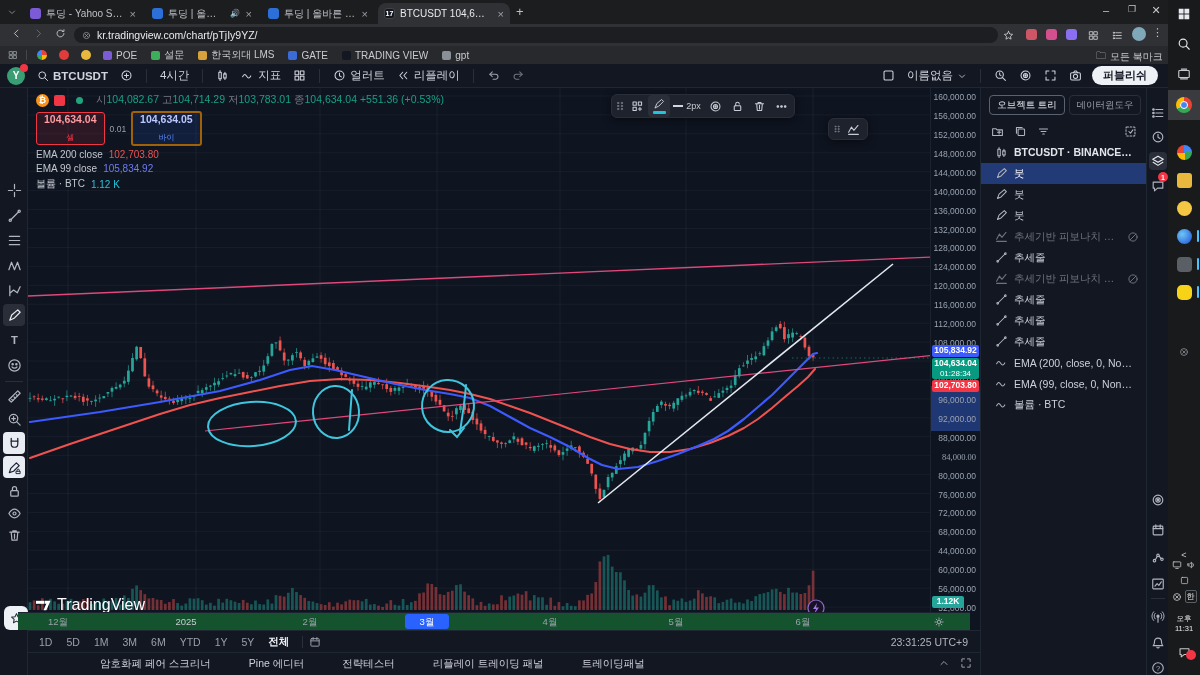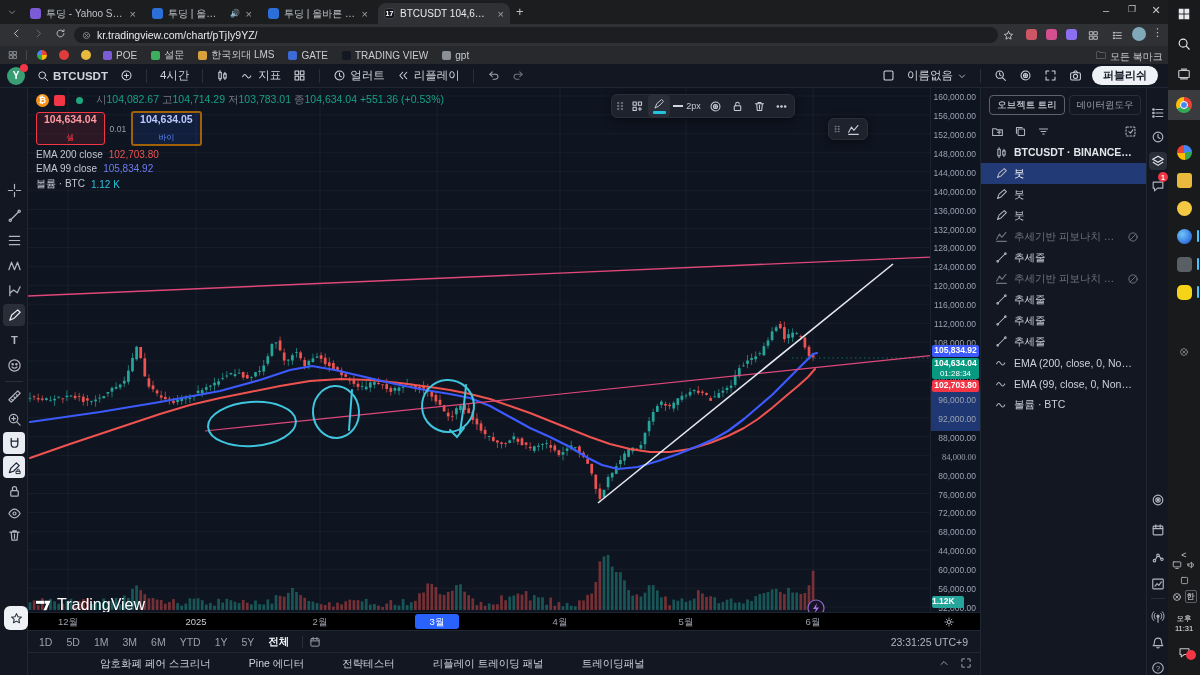--- a/index.html
+++ b/index.html
@@ -1144,25 +1144,25 @@
       <div class="a" style="left: 1px; top: 257px; width: 47px; height: 12px; background: rgb(61, 90, 254); border-radius: 2px; color: rgb(255, 255, 255); font-size: 8.5px; font-weight: bold; display: flex; flex-direction: column; align-items: center; justify-content: center; line-height: 1.15;">
         <span>105,834.92</span>
       </div>
       <div class="a" style="left: 1px; top: 270px; width: 47px; height: 21px; background: rgb(8, 153, 129); border-radius: 2px; color: rgb(255, 255, 255); font-size: 8.5px; font-weight: bold; display: flex; flex-direction: column; align-items: center; justify-content: center; line-height: 1.15;">
         <span>104,634.04</span>
         <span style="font-weight:normal;font-size:8px;">01:28:34</span>
       </div>
       <div class="a" style="left: 1px; top: 292px; width: 47px; height: 12px; background: rgb(242, 54, 69); border-radius: 2px; color: rgb(255, 255, 255); font-size: 8.5px; font-weight: bold; display: flex; flex-direction: column; align-items: center; justify-content: center; line-height: 1.15;">
         <span>102,703.80</span>
       </div>
-      <div class="a" style="left: 1px; top: 508px; width: 32px; height: 12px; background: rgb(38, 166, 154); border-radius: 2px; color: rgb(255, 255, 255); font-size: 8.5px; font-weight: bold; display: flex; flex-direction: column; justify-content: center; line-height: 1.15;">
+      <div class="a" style="left: 1px; top: 508px; width: 32px; height: 12px; background: rgb(38, 166, 154); border-radius: 2px; color: rgb(255, 255, 255); font-size: 8.5px; font-weight: bold; display: flex; flex-direction: column; align-items: center; justify-content: center; line-height: 1.15;">
         <span>1.12K</span>
       </div>
     </div>
-    <div class="a" style="left: 28px; top: 612px; width: 952px; height: 18px; background: #000000; border-top: 1px solid rgb(27, 34, 48);">
+    <div class="a" style="left: 18px; top: 612px; width: 952px; height: 18px; background: #14532d; border-top: 1px solid rgb(27, 34, 48);">
       <div class="tlab" style="left: 40px;">12월</div>
       <div class="tlab" style="left: 168px; color: rgb(201, 204, 212);">2025</div>
       <div class="tlab" style="left: 292px;">2월</div>
       <div class="a" style="left: 387px; top: 1px; width: 44px; height: 15px; background: rgb(41, 98, 255); border-radius: 3px;"></div>
       <div class="tlab" style="left: 409px; color: rgb(255, 255, 255);">3월</div>
       <div class="tlab" style="left: 532px;">4월</div>
       <div class="tlab" style="left: 658px;">5월</div>
       <div class="tlab" style="left: 785px;">6월</div>
       <div class="a" style="left: 915px; top: 1px; color: rgb(154, 160, 171);"><svg width="12" height="12" viewBox="0 0 16 16" fill="none" stroke="currentColor" stroke-width="1.3" stroke-linecap="round" stroke-linejoin="round">
           <circle cx="8" cy="8" r="2.2"></circle>

